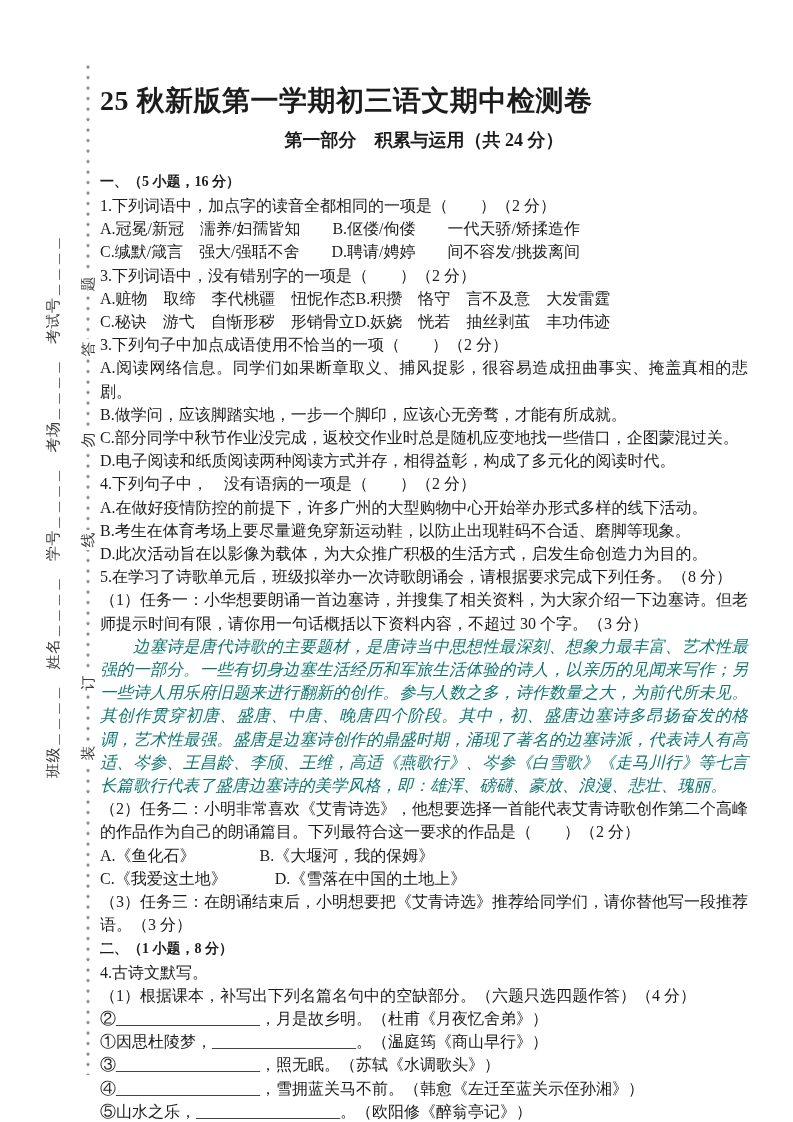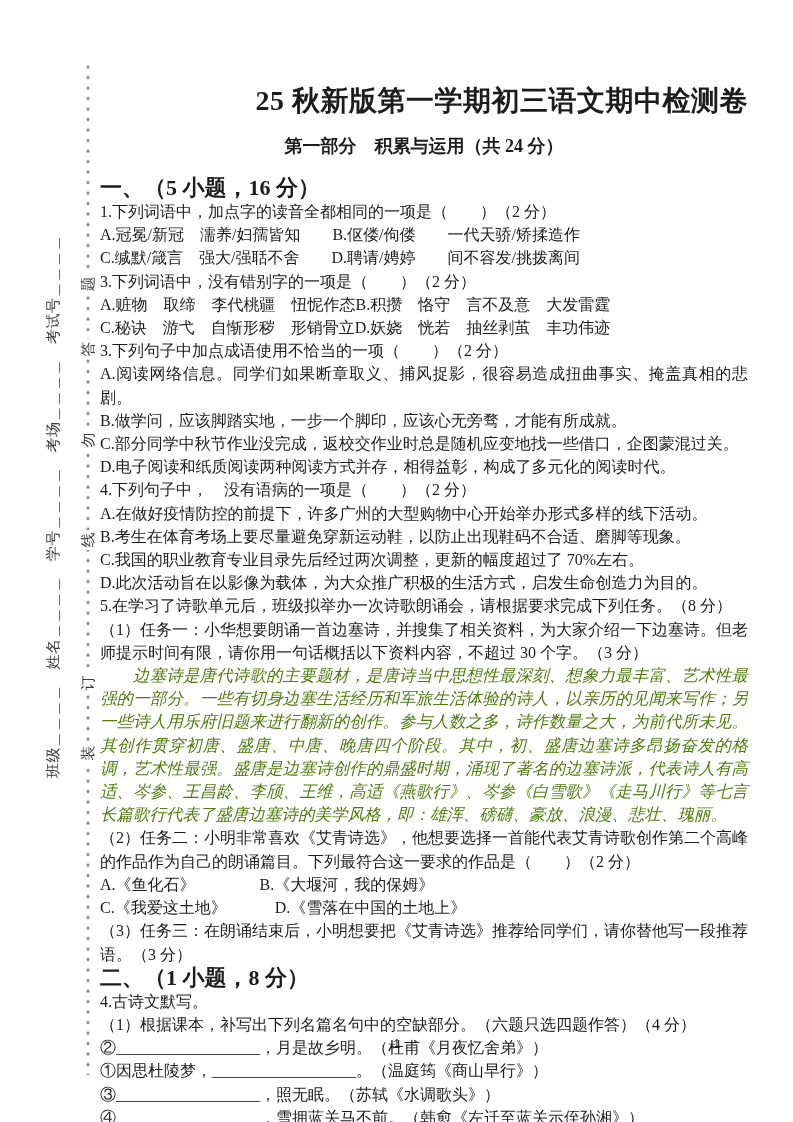--- a/index.html
+++ b/index.html
@@ -42,50 +42,50 @@
     font-size:15px;color:#3a3a3a;
     white-space:nowrap;
     letter-spacing:0.5px;
   }
   
   .content{
     position:absolute;
     left:100px;top:84px;width:648px;
   }
   .title{
-    text-align:right;
+    text-align:left;
     font-size:28px;font-weight:bold;
     letter-spacing:0.5px;
     line-height:34px;
-    margin:0 0 16px 0;
+    margin:0 0 10px 0;
   }
   .part-heading{
     text-align:center;
     font-size:18px;font-weight:bold;
     line-height:24px;
     margin:0 0 18px 0;
   }
   .lines{margin:0;}
   .ln{
     font-size:16px;
     line-height:23.2px;
     text-align:justify;
     word-break:break-all;
   }
   .ln-h2{
-    font-size:22px;
+    font-size:14px;
     font-weight:bold;
     line-height:24px;
   }
   .ln-kai{
     font-family:"Liberation Serif","DejaVu Serif",serif;
     font-style:italic;
     font-size:16.5px;
     text-indent:2em;
-    color:#4d7c0f;
+    color:#0f766e;
   }
   .page-number{
     position:absolute;
     left:0;right:0;top:1038px;
     text-align:center;
     font-size:12.5px;
     font-family:"Liberation Mono","DejaVu Sans Mono",monospace;
     color:#1c1c1c;
   }
 </style>
@@ -119,21 +119,20 @@
         <div class="ln ln-p">A.赃物　取缔　李代桃疆　忸怩作态B.积攒　恪守　言不及意　大发雷霆</div>
         <div class="ln ln-p">C.秘诀　游弋　自惭形秽　形销骨立D.妖娆　恍若　抽丝剥茧　丰功伟迹</div>
         <div class="ln ln-p">3.下列句子中加点成语使用不恰当的一项（　　）（2 分）</div>
         <div class="ln ln-p">A.阅读网络信息。同学们如果断章取义、捕风捉影，很容易造成扭曲事实、掩盖真相的悲剧。</div>
         <div class="ln ln-p">B.做学问，应该脚踏实地，一步一个脚印，应该心无旁骛，才能有所成就。</div>
         <div class="ln ln-p">C.部分同学中秋节作业没完成，返校交作业时总是随机应变地找一些借口，企图蒙混过关。</div>
         <div class="ln ln-p">D.电子阅读和纸质阅读两种阅读方式并存，相得益彰，构成了多元化的阅读时代。</div>
         <div class="ln ln-p">4.下列句子中，　没有语病的一项是（　　）（2 分）</div>
         <div class="ln ln-p">A.在做好疫情防控的前提下，许多广州的大型购物中心开始举办形式多样的线下活动。</div>
         <div class="ln ln-p">B.考生在体育考场上要尽量避免穿新运动鞋，以防止出现鞋码不合适、磨脚等现象。</div>
-        <div class="ln ln-p">C.我国的职业教育专业目录先后经过两次调整，更新的幅度超过了 70%左右。</div>
         <div class="ln ln-p">D.此次活动旨在以影像为载体，为大众推广积极的生活方式，启发生命创造力为目的。</div>
         <div class="ln ln-p">5.在学习了诗歌单元后，班级拟举办一次诗歌朗诵会，请根据要求完成下列任务。（8 分）</div>
         <div class="ln ln-p">（1）任务一：小华想要朗诵一首边塞诗，并搜集了相关资料，为大家介绍一下边塞诗。但老师提示时间有限，请你用一句话概括以下资料内容，不超过 30 个字。（3 分）</div>
         <div class="ln ln-kai">边塞诗是唐代诗歌的主要题材，是唐诗当中思想性最深刻、想象力最丰富、艺术性最强的一部分。一些有切身边塞生活经历和军旅生活体验的诗人，以亲历的见闻来写作；另一些诗人用乐府旧题来进行翻新的创作。参与人数之多，诗作数量之大，为前代所未见。其创作贯穿初唐、盛唐、中唐、晚唐四个阶段。其中，初、盛唐边塞诗多昂扬奋发的格调，艺术性最强。盛唐是边塞诗创作的鼎盛时期，涌现了著名的边塞诗派，代表诗人有高适、岑参、王昌龄、李颀、王维，高适《燕歌行》、岑参《白雪歌》《走马川行》等七言长篇歌行代表了盛唐边塞诗的美学风格，即：雄浑、磅礴、豪放、浪漫、悲壮、瑰丽。</div>
         <div class="ln ln-p">（2）任务二：小明非常喜欢《艾青诗选》，他想要选择一首能代表艾青诗歌创作第二个高峰的作品作为自己的朗诵篇目。下列最符合这一要求的作品是（　　）（2 分）</div>
         <div class="ln ln-p">A.《鱼化石》　　　　B.《大堰河，我的保姆》</div>
         <div class="ln ln-p">C.《我爱这土地》　　　D.《雪落在中国的土地上》</div>
         <div class="ln ln-p">（3）任务三：在朗诵结束后，小明想要把《艾青诗选》推荐给同学们，请你替他写一段推荐语。（3 分）</div>
         <div class="ln ln-h2">二、（1 小题，8 分）</div>
         <div class="ln ln-p">4.古诗文默写。</div>

